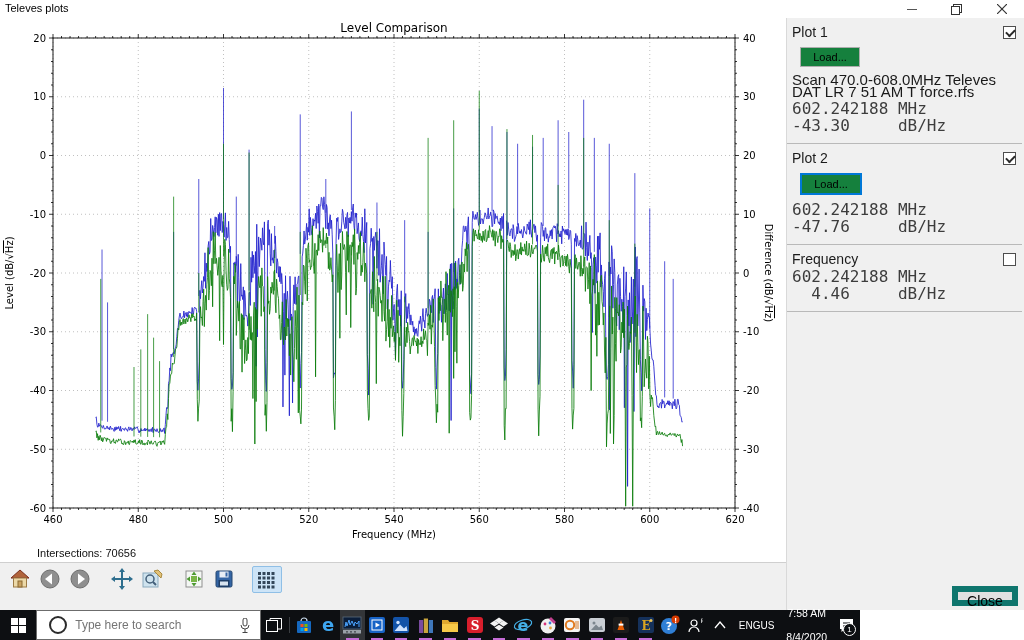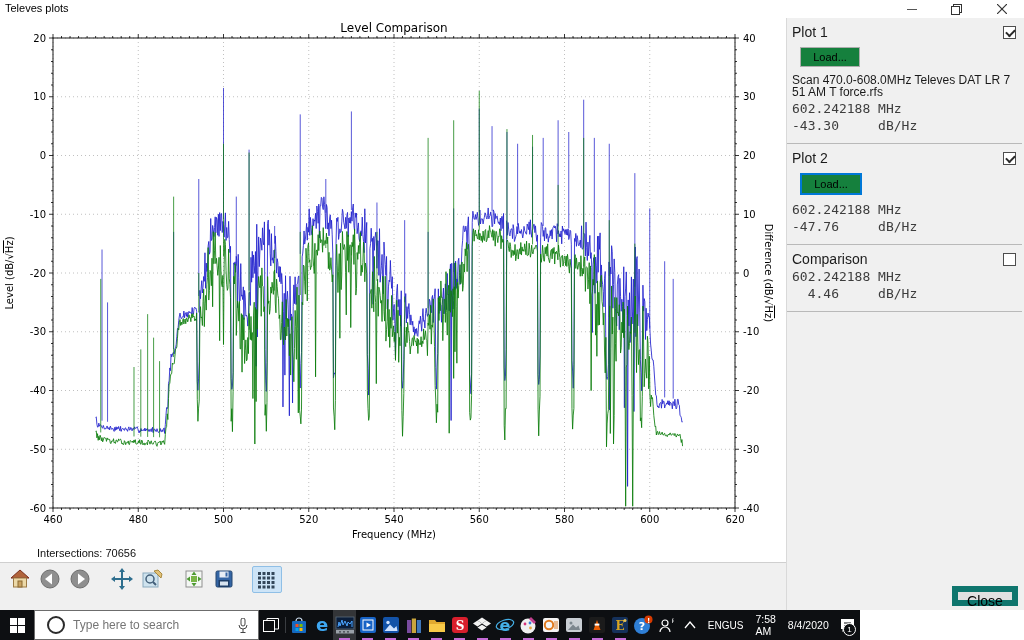--- a/index.html
+++ b/index.html
@@ -24,39 +24,39 @@
   
   .sidepanel{left:786px;top:18px;width:238px;height:592px;background:#f0f0f0;border-left:1px solid #d9d9d9;box-sizing:border-box;}
   .section{position:relative;padding:6px 6px 8px 5px;border-bottom:1px solid #b9b9b9;margin:0 2px 0 0;}
   .sec-title{font-size:14px;color:#1b1b1b;}
   .cb{position:absolute;right:6px;top:8px;width:13px;height:13px;background:#fff;border:1px solid #4d4d4d;box-sizing:border-box;}
   .cb.checked::after{content:"";position:absolute;left:2px;top:2px;width:7px;height:4px;
     border-left:2px solid #2b2b2b;border-bottom:2px solid #2b2b2b;transform:rotate(-45deg);}
   .loadbtn{margin:7px 0 5px 8px;width:60px;height:20px;background:#15803d;border:1px solid #adadad;
     font-size:11px;font-family:"Liberation Sans",sans-serif;color:#000;}
   .loadbtn.focused{border:2px solid #0078d7;width:62px;height:22px;}
-  .fname{font-size:12px;color:#1a1a1a;margin:2px 0 4px 0;line-height:12px;}
-  .readout{font-family:"DejaVu Sans Mono",monospace;font-size:13px;color:#3d3d3d;white-space:pre;line-height:14px;margin:3px 0 2px 0;}
+  .fname{font-size:15px;color:#1a1a1a;margin:2px 0 4px 0;line-height:12px;}
+  .readout{font-family:"DejaVu Sans Mono",monospace;font-size:16px;color:#3d3d3d;white-space:pre;line-height:14px;margin:3px 0 2px 0;}
   .closebtn{position:absolute;right:6px;bottom:4px;width:66px;height:20px;background:#e1e1e1;
     border:6px solid #0f766e;font-size:14px;font-family:"Liberation Sans",sans-serif;}
   
   .taskbar{left:0;top:610px;width:860px;height:30px;background:#0d0f12;display:flex;align-items:stretch;color:#fff;}
   .tb-start{width:46px;display:flex;align-items:center;justify-content:center;}
   .tb-search{width:282px;background:#fff;display:flex;align-items:center;border:1px solid #6c6c6c;box-sizing:border-box;}
   .tb-search input{flex:1;border:none;outline:none;font-size:12px;color:#444;background:transparent;
     font-family:"Liberation Sans",sans-serif;padding:0;}
   .tb-search .ring{width:14px;height:14px;border:2px solid #2b2b2b;border-radius:50%;margin:0 8px 0 12px;}
   .tb-search .mic{margin:0 10px;}
   .tb-btn{width:32px;display:flex;align-items:center;justify-content:center;}
   .tb-sep{width:1px;background:#3a3d41;margin:7px 2px;}
   .tb-app{position:relative;width:31px;display:flex;align-items:center;justify-content:center;}
   .tb-app.running::after{content:"";position:absolute;bottom:0;left:6px;right:6px;height:2px;background:#c56cd6;}
   .tb-app.active{background:rgba(255,255,255,.16);}
   .tray-txt{display:flex;flex-direction:row;align-items:center;justify-content:center;font-size:10px;line-height:11px;padding:0 6px;}
-  .tb-clock{display:flex;flex-direction:row;align-items:center;justify-content:center;font-size:10.5px;line-height:12px;padding:0 6px;gap:12px;}
+  .tb-clock{display:flex;flex-direction:column;align-items:center;justify-content:center;font-size:10.5px;line-height:12px;padding:0 6px;gap:12px;}
   .tb-notif{position:relative;width:34px;display:flex;align-items:center;justify-content:center;}
   .badge{position:absolute;right:4px;bottom:4px;width:11px;height:11px;border-radius:50%;background:#0d0f12;
     border:1px solid #fff;color:#fff;font-size:8px;display:flex;align-items:center;justify-content:center;}
 </style>
 </head>
 <body>
 
 <div>
 
   <div class="abs titlebar">
@@ -535,21 +535,21 @@
 
     <div class="section">
       <div class="sec-title">Plot 2</div>
       <span class="cb checked"></span>
       <button class="loadbtn focused">Load...</button>
       <div class="readout">602.242188 MHz</div>
       <div class="readout">-47.76     dB/Hz</div>
     </div>
 
     <div class="section">
-      <div class="sec-title">Comparison</div>
+      <div class="sec-title">Frequency</div>
       <span class="cb"></span>
       <div class="readout">602.242188 MHz</div>
       <div class="readout">  4.46     dB/Hz</div>
     </div>
 
     <button class="closebtn">Close</button>
   </div>
 
   <div class="abs taskbar">
     <div class="tb-start">

